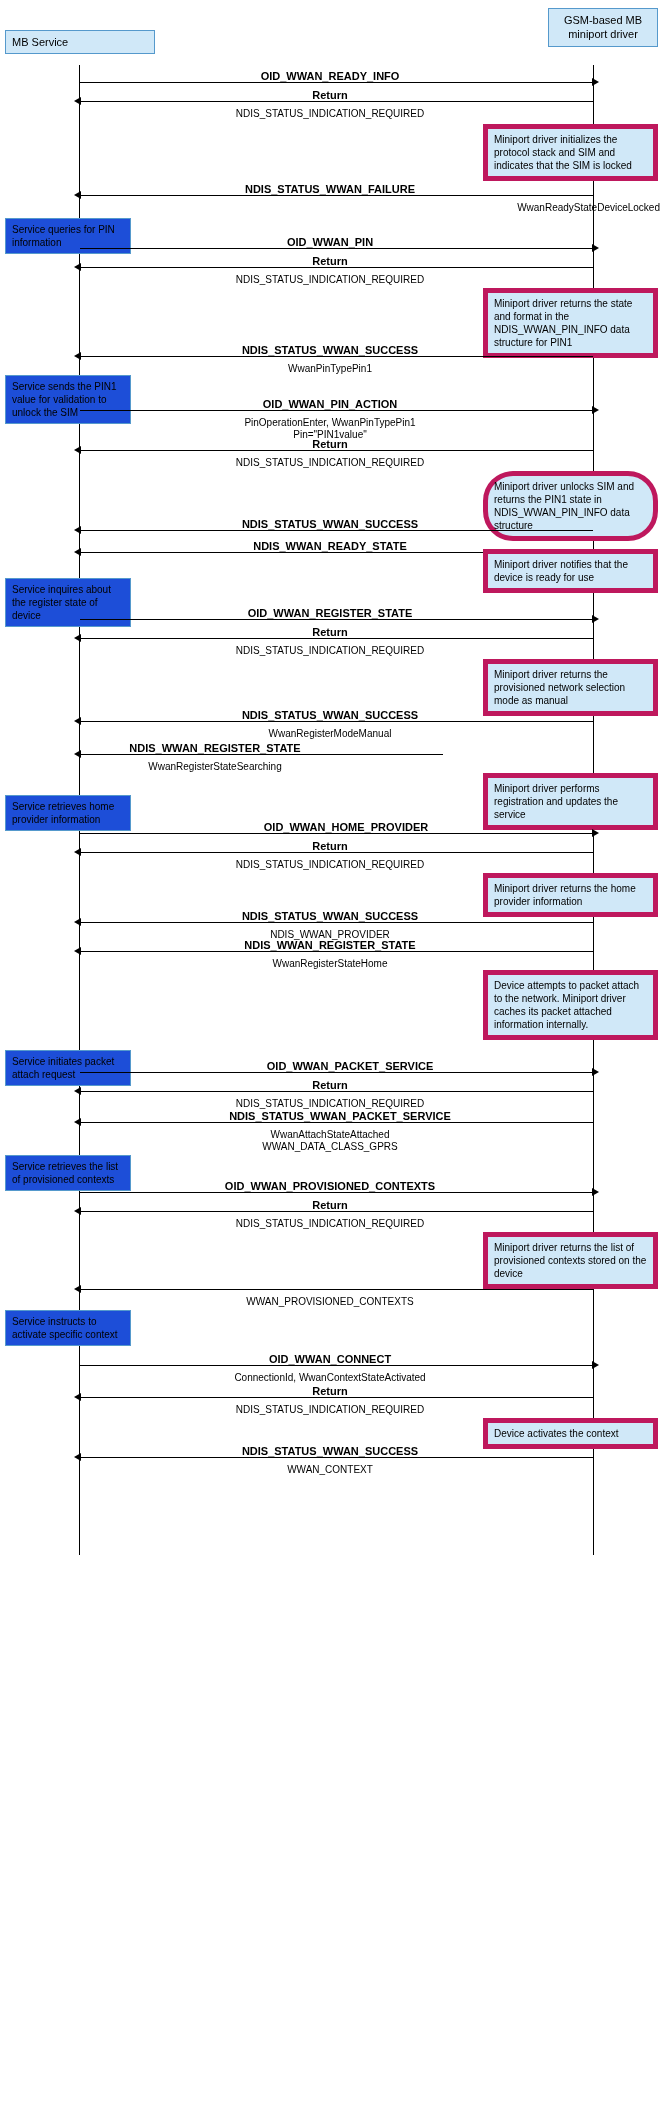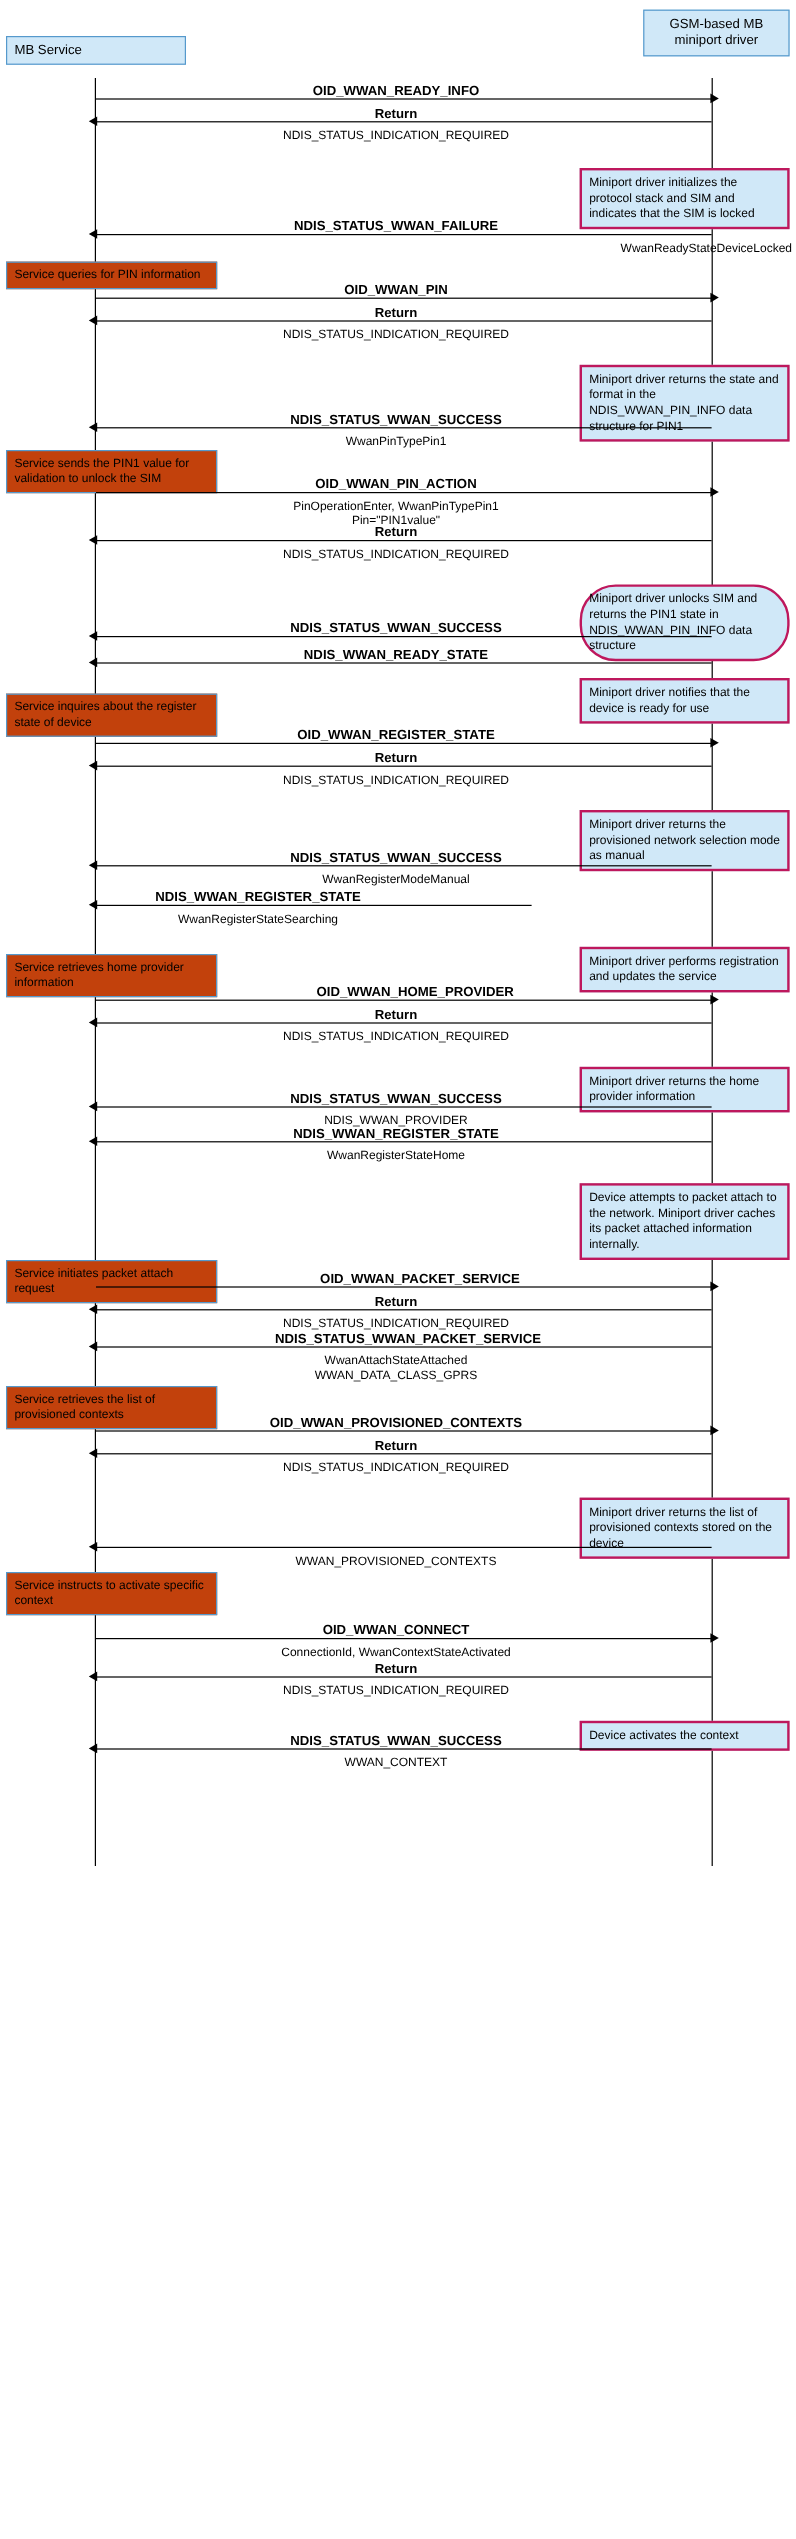--- a/index.html
+++ b/index.html
@@ -30,49 +30,48 @@
       width: 150px;
     }
     .actor-right {
       right: 5px;
       width: 130px;
       text-align: center;
     }
     .note-box {
       position: absolute;
       background: #d0e8f8;
-      border: 2px solid #be185d;
+      border: 5px solid #be185d;
       padding: 4px 6px;
       font-size: 10px;
       line-height: 1.3;
       right: 5px;
       width: 175px;
-      margin-top: 16px;
     }
     .note-box-left {
       position: absolute;
-      background: #c2410c;
+      background: #1d4ed8;
       border: 1px solid #5599cc;
       padding: 4px 6px;
       font-size: 10px;
       line-height: 1.3;
       left: 5px;
-      width: 176px;
+      width: 126px;
     }
   </style>
 </head>
 <body>
 
 <div class="diagram-container">
 
   <div class="actor-box actor-left" style="top:30px;">
     <span>MB Service</span>
   </div>
 
-  <div class="actor-box actor-right" style="top:8px;right:5px;width:122px;">
+  <div class="actor-box actor-right" style="top:8px;right:5px;width:110px;">
     <span>GSM-based MB miniport driver</span>
   </div>
 
   <div style="position:absolute;left:79px;top:65px;width:1px;background:#000;height:1490px;"></div>
   <div style="position:absolute;right:69px;top:65px;width:1px;background:#000;height:1490px;"></div>
 
   <div style="position:absolute;top:82px;left:80px;right:70px;height:1px;background:#000;"></div>
   <div style="position:absolute;top:78px;right:64px;border-top:4px solid transparent;border-bottom:4px solid transparent;border-left:7px solid #000;"></div>
   <div style="position:absolute;top:70px;left:0;width:660px;text-align:center;font-weight:bold;font-size:11px;">OID_WWAN_READY_INFO</div>
 

